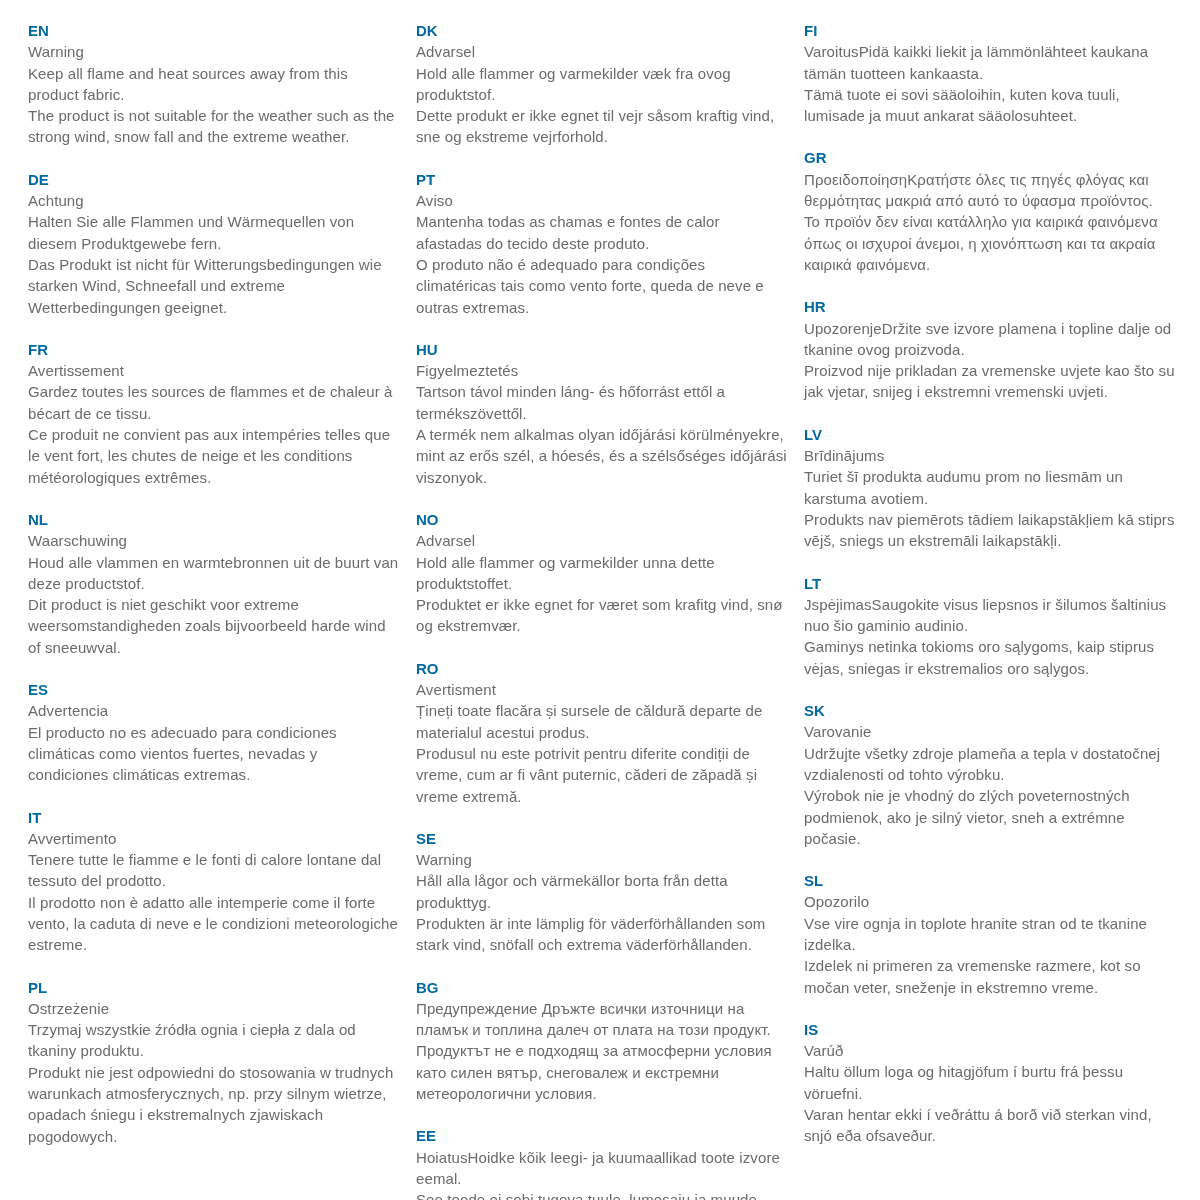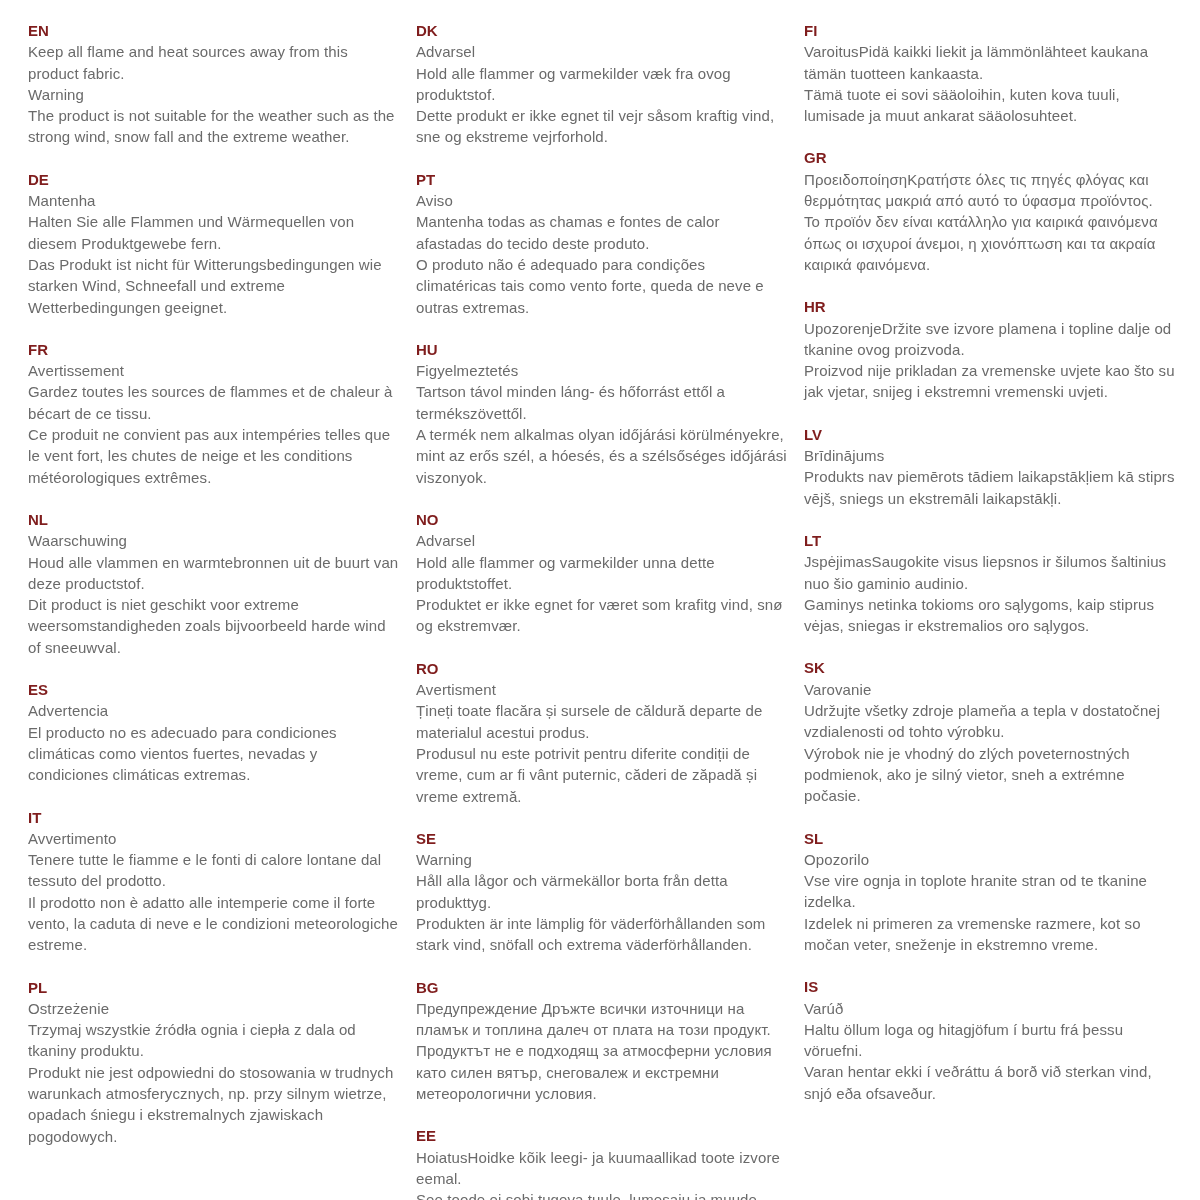--- a/index.html
+++ b/index.html
@@ -24,43 +24,43 @@
     flex: 0 0 372px;
     width: 372px;
   }
   .lang-section {
     margin-bottom: 21px;
   }
   .lang-code {
     font-weight: bold;
     font-size: 15px;
     line-height: 1.42;
-    color: #7f1d1d;
+    color: #0369a1;
   }
   .warning-par {
     font-size: 15px;
     line-height: 1.42;
     color: #6a6a6a;
     letter-spacing: 0.1px;
   }
 </style>
 </head>
 <body>
 
 <main class="sheet">
   <div class="col">
       <section class="lang-section">
         <div class="lang-code">EN</div>
+        <div class="warning-par">Warning</div>
         <div class="warning-par">Keep all flame and heat sources away from this product fabric.</div>
-        <div class="warning-par">Warning</div>
         <div class="warning-par">The product is not suitable for the weather such as the strong wind, snow fall and the extreme weather.</div>
       </section>
       <section class="lang-section">
         <div class="lang-code">DE</div>
-        <div class="warning-par">Mantenha</div>
+        <div class="warning-par">Achtung</div>
         <div class="warning-par">Halten Sie alle Flammen und Wärmequellen von diesem Produktgewebe fern.</div>
         <div class="warning-par">Das Produkt ist nicht für Witterungsbedingungen wie starken Wind, Schneefall und extreme Wetterbedingungen geeignet.</div>
       </section>
       <section class="lang-section">
         <div class="lang-code">FR</div>
         <div class="warning-par">Avertissement</div>
         <div class="warning-par">Gardez toutes les sources de flammes et de chaleur à bécart de ce tissu.</div>
         <div class="warning-par">Ce produit ne convient pas aux intempéries telles que le vent fort, les chutes de neige et les conditions météorologiques extrêmes.</div>
       </section>
       <section class="lang-section">
@@ -147,20 +147,21 @@
         <div class="warning-par">Το προϊόν δεν είναι κατάλληλο για καιρικά φαινόμενα όπως οι ισχυροί άνεμοι, η χιονόπτωση και τα ακραία καιρικά φαινόμενα.</div>
       </section>
       <section class="lang-section">
         <div class="lang-code">HR</div>
         <div class="warning-par">UpozorenjeDržite sve izvore plamena i topline dalje od tkanine ovog proizvoda.</div>
         <div class="warning-par">Proizvod nije prikladan za vremenske uvjete kao što su jak vjetar, snijeg i ekstremni vremenski uvjeti.</div>
       </section>
       <section class="lang-section">
         <div class="lang-code">LV</div>
         <div class="warning-par">Brīdinājums</div>
+        <div class="warning-par">Turiet šī produkta audumu prom no liesmām un karstuma avotiem.</div>
         <div class="warning-par">Produkts nav piemērots tādiem laikapstākļiem kā stiprs vējš, sniegs un ekstremāli laikapstākļi.</div>
       </section>
       <section class="lang-section">
         <div class="lang-code">LT</div>
         <div class="warning-par">JspėjimasSaugokite visus liepsnos ir šilumos šaltinius nuo šio gaminio audinio.</div>
         <div class="warning-par">Gaminys netinka tokioms oro sąlygoms, kaip stiprus vėjas, sniegas ir ekstremalios oro sąlygos.</div>
       </section>
       <section class="lang-section">
         <div class="lang-code">SK</div>
         <div class="warning-par">Varovanie</div>

